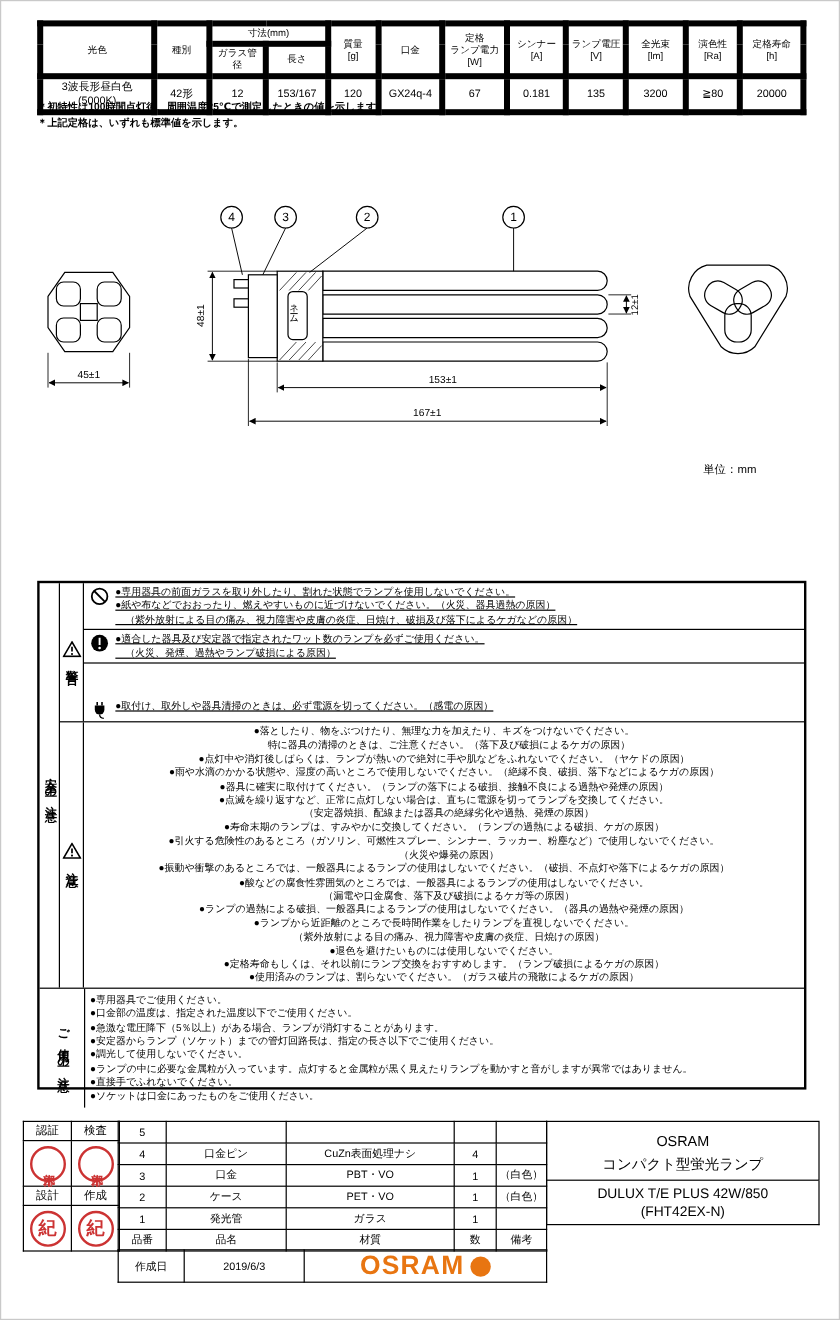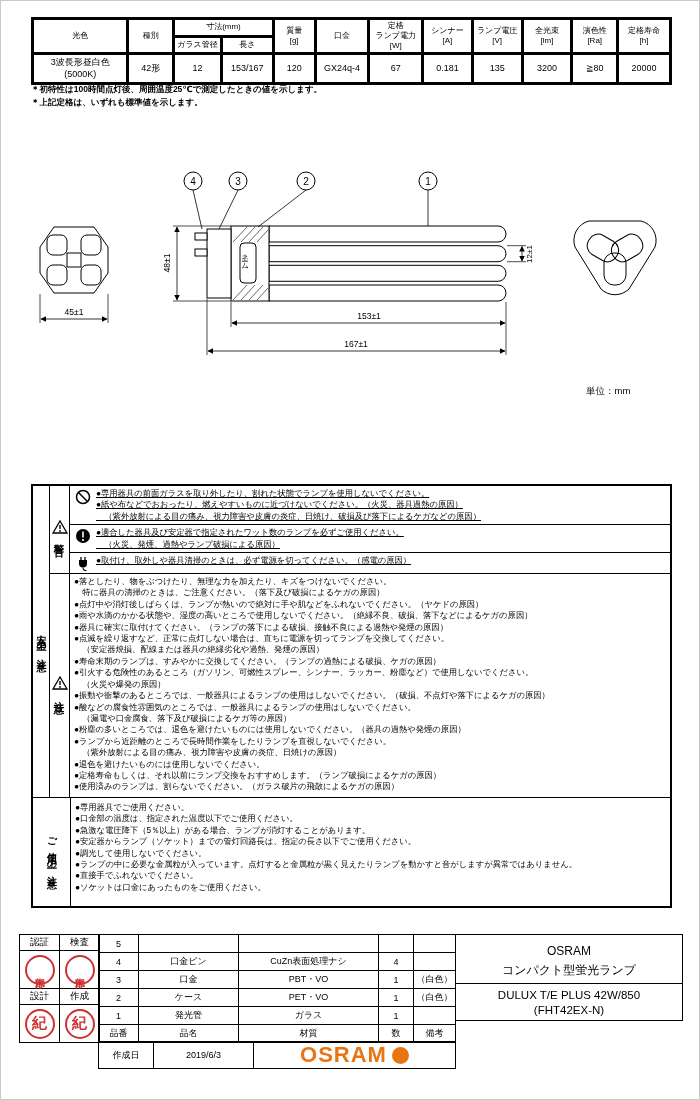--- a/index.html
+++ b/index.html
@@ -9,41 +9,41 @@
     background: #fff;
     color: #000;
     font-family: "Liberation Sans", "DejaVu Sans", sans-serif;
     border: 1px solid #c9c9c9;
   }
   .abs { position: absolute; }
   .pre { white-space: pre-line; }
   table { border-collapse: collapse; }
 
   
-  .spec th, .spec td { border: 3px solid #000000; text-align: center; vertical-align: middle; padding: 1px 2px; }
+  .spec th, .spec td { border: 5px solid #000000; text-align: center; vertical-align: middle; padding: 1px 2px; }
   .spec th { font-size: 8px; font-weight: normal; line-height: 1.25; }
   .spec td { font-size: 9px; line-height: 1.25; }
   .spec .drow td { height: 30px; }
 
   .notes { font-size: 8.5px; font-weight: bold; line-height: 1.5; }
 
   
   #safety { left: 30px; top: 483px; width: 641px; height: 424px; border: 2px solid #000; display: flex; flex-direction: column; }
   .s-upper { flex: 0 0 312px; display: flex; border-bottom: 1px solid #000; }
   .s-lower { flex: 1; display: flex; }
   .vcol1 { flex: 0 0 17px; border-right: 1px solid #000; display: flex; align-items: center; justify-content: center; }
   .vtext { writing-mode: vertical-rl; font-size: 10px; font-weight: bold; letter-spacing: 3px; }
   .s-body { flex: 1; display: flex; flex-direction: column; }
   .warn-block { flex: 0 0 auto; display: flex; border-bottom: 1px solid #000; }
-  .caution-block { flex: 1; display: flex; }
+  .caution-block { flex: 1; display: flex; text-align: center; }
   .vcol2 { flex: 0 0 20px; border-right: 1px solid #000; display: flex; flex-direction: column; align-items: center; justify-content: center; gap: 2px; }
   .vtext2 { writing-mode: vertical-rl; font-size: 10.5px; font-weight: bold; letter-spacing: 2px; }
   .warn-rows { flex: 1; display: flex; flex-direction: column; text-decoration: underline; }
   .warn-sub { display: flex; align-items: flex-start; border-bottom: 1px solid #000; padding: 1px 0; }
-  .warn-sub:last-child { border-bottom: none; }
+  .warn-sub:last-child { border-bottom: none; margin-top: 28px; }
   .icon-cell { flex: 0 0 26px; display: flex; justify-content: center; padding-top: 2px; }
   .txt { flex: 1; padding: 1px 4px 1px 0; }
   .ln { font-size: 8.3px; line-height: 11.4px; white-space: nowrap; overflow: hidden; }
   .caution-lines { flex: 1; padding: 2px 4px; }
   .usage-label { flex: 0 0 38px; border-right: 1px solid #000; display: flex; align-items: center; justify-content: center; }
   .usage-lines { flex: 1; padding: 4px 4px; }
 
   
   .ftable th, .ftable td { border: 1px solid #000; font-size: 9px; font-weight: normal; text-align: center; vertical-align: middle; padding: 0 2px; }
   #stamps { left: 18px; top: 933px; }
@@ -301,21 +301,21 @@
           <div class="ln">●雨や水滴のかかる状態や、湿度の高いところで使用しないでください。（絶縁不良、破損、落下などによるケガの原因）</div>
           <div class="ln">●器具に確実に取付けてください。（ランプの落下による破損、接触不良による過熱や発煙の原因）</div>
           <div class="ln">●点滅を繰り返すなど、正常に点灯しない場合は、直ちに電源を切ってランプを交換してください。</div>
           <div class="ln">　（安定器焼損、配線または器具の絶縁劣化や過熱、発煙の原因）</div>
           <div class="ln">●寿命末期のランプは、すみやかに交換してください。（ランプの過熱による破損、ケガの原因）</div>
           <div class="ln">●引火する危険性のあるところ（ガソリン、可燃性スプレー、シンナー、ラッカー、粉塵など）で使用しないでください。</div>
           <div class="ln">　（火災や爆発の原因）</div>
           <div class="ln">●振動や衝撃のあるところでは、一般器具によるランプの使用はしないでください。（破損、不点灯や落下によるケガの原因）</div>
           <div class="ln">●酸などの腐食性雰囲気のところでは、一般器具によるランプの使用はしないでください。</div>
           <div class="ln">　（漏電や口金腐食、落下及び破損によるケガ等の原因）</div>
-          <div class="ln">●粉塵の多いところでは、退色を避けたいものには使用しないでください。（器具の過熱や発煙の原因）</div>
+          <div class="ln">●ランプの過熱による破損、一般器具によるランプの使用はしないでください。（器具の過熱や発煙の原因）</div>
           <div class="ln">●ランプから近距離のところで長時間作業をしたりランプを直視しないでください。</div>
           <div class="ln">　（紫外放射による目の痛み、視力障害や皮膚の炎症、日焼けの原因）</div>
           <div class="ln">●退色を避けたいものには使用しないでください。</div>
           <div class="ln">●定格寿命もしくは、それ以前にランプ交換をおすすめします。（ランプ破損によるケガの原因）</div>
           <div class="ln">●使用済みのランプは、割らないでください。（ガラス破片の飛散によるケガの原因）</div>
         </div>
       </div>
     </div>
   </div>
 

